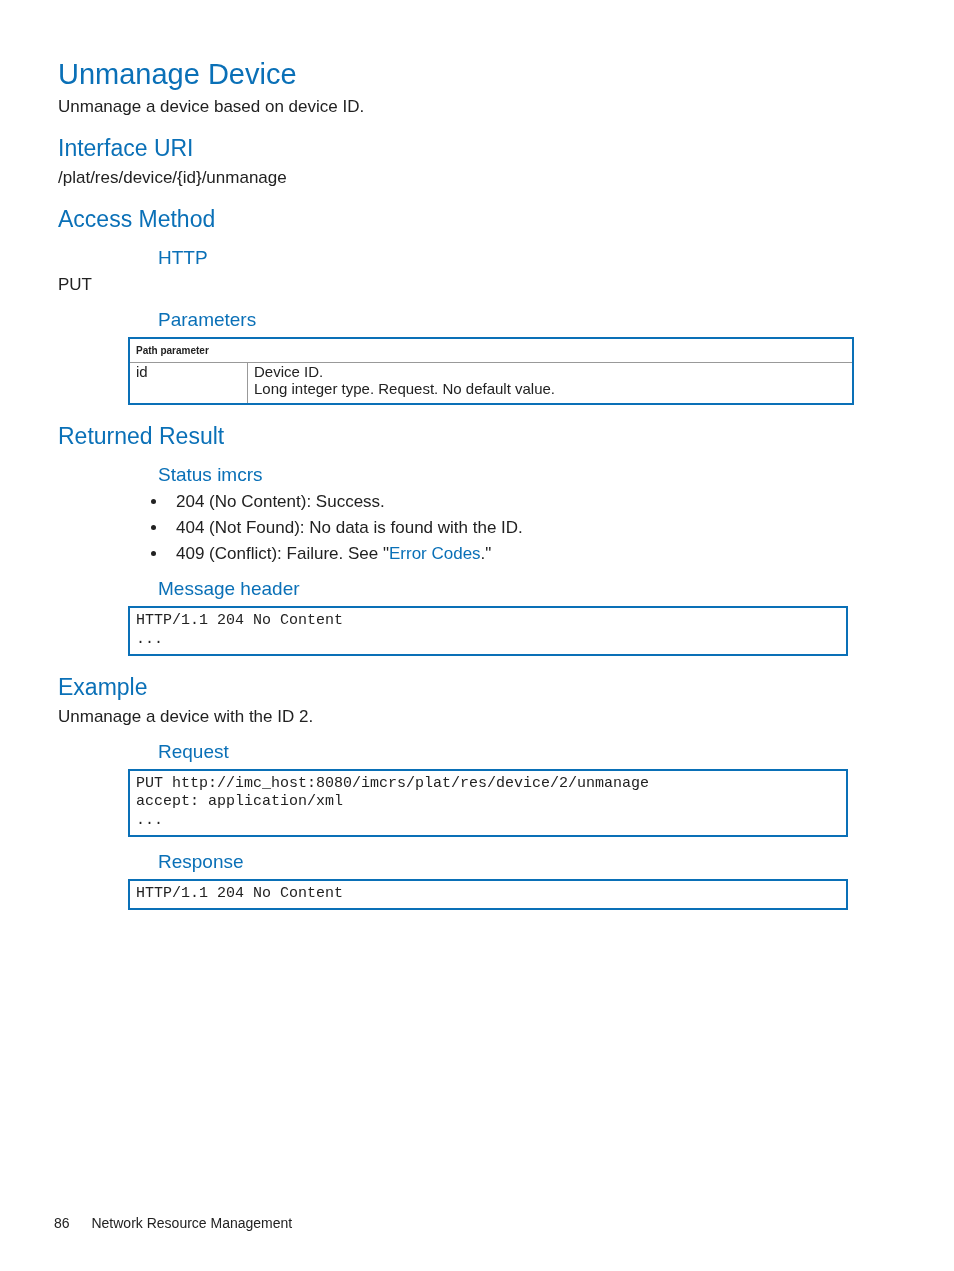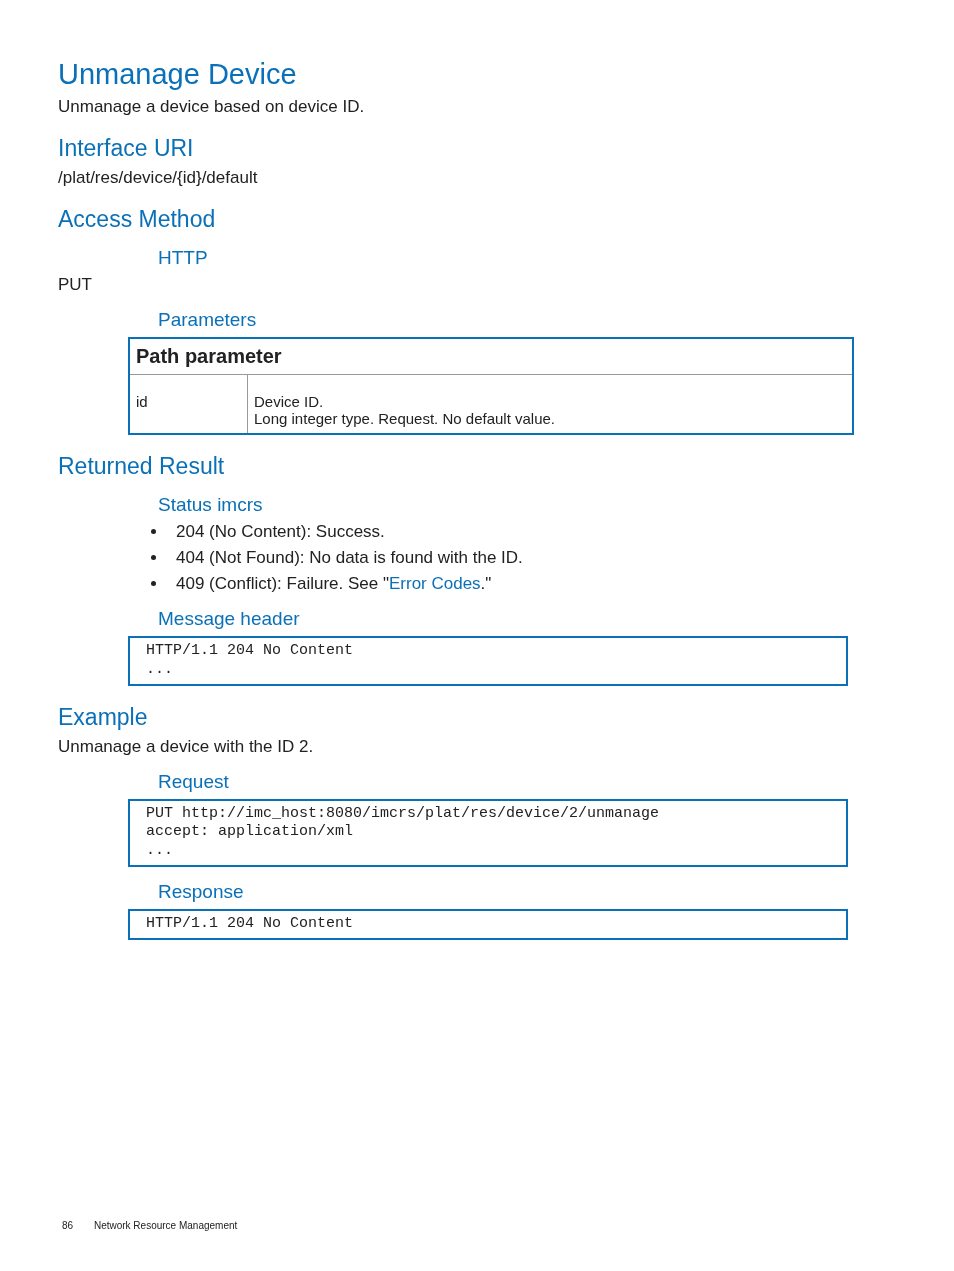--- a/index.html
+++ b/index.html
@@ -61,64 +61,64 @@
     width: 726px;
     margin-left: 70px;
     border: 2.5px solid #0a70b7;
     font-size: 15px;
   }
   table.param th {
     text-align: left;
     font-weight: 600;
     padding: 6px 6px;
     border-bottom: 1px solid #999;
-    font-size: 20px;
+    font-size: 10px;
     margin-top: 12px;
   }
   table.param td {
     vertical-align: top;
-    padding: 18px 6px 6px 6px;
+    padding: 0 6px 6px 6px;
     font-size: 15px;
   }
   table.param td.col1 {
     width: 105px;
     border-right: 1px solid #999;
   }
   .codebox {
     width: 720px;
     margin-left: 70px;
     border: 2.5px solid #0a70b7;
-    padding: 4px 16px;
+    padding: 4px 6px;
     font-family: "Courier New", monospace;
     font-size: 15px;
     white-space: pre;
     box-sizing: border-box;
     line-height: 1.25;
   }
   .footer {
     position: absolute;
     bottom: 40px;
-    left: 62px;
-    font-size: 10px;
+    left: 54px;
+    font-size: 14px;
     color: #222;
   }
   .footer .pnum {
     margin-right: 18px;
   }
 </style>
 </head>
 <body>
 
 <div class="page">
 
   <h1>Unmanage Device</h1>
   <div class="body-text">Unmanage a device based on device ID.</div>
 
   <h2>Interface URI</h2>
-  <div class="body-text">/plat/res/device/{id}/default</div>
+  <div class="body-text">/plat/res/device/{id}/unmanage</div>
 
   <h2>Access Method</h2>
   <div class="sub">
     <h3>HTTP</h3>
   </div>
   <div class="body-text">PUT</div>
   <div class="sub">
     <h3>Parameters</h3>
   </div>
 

